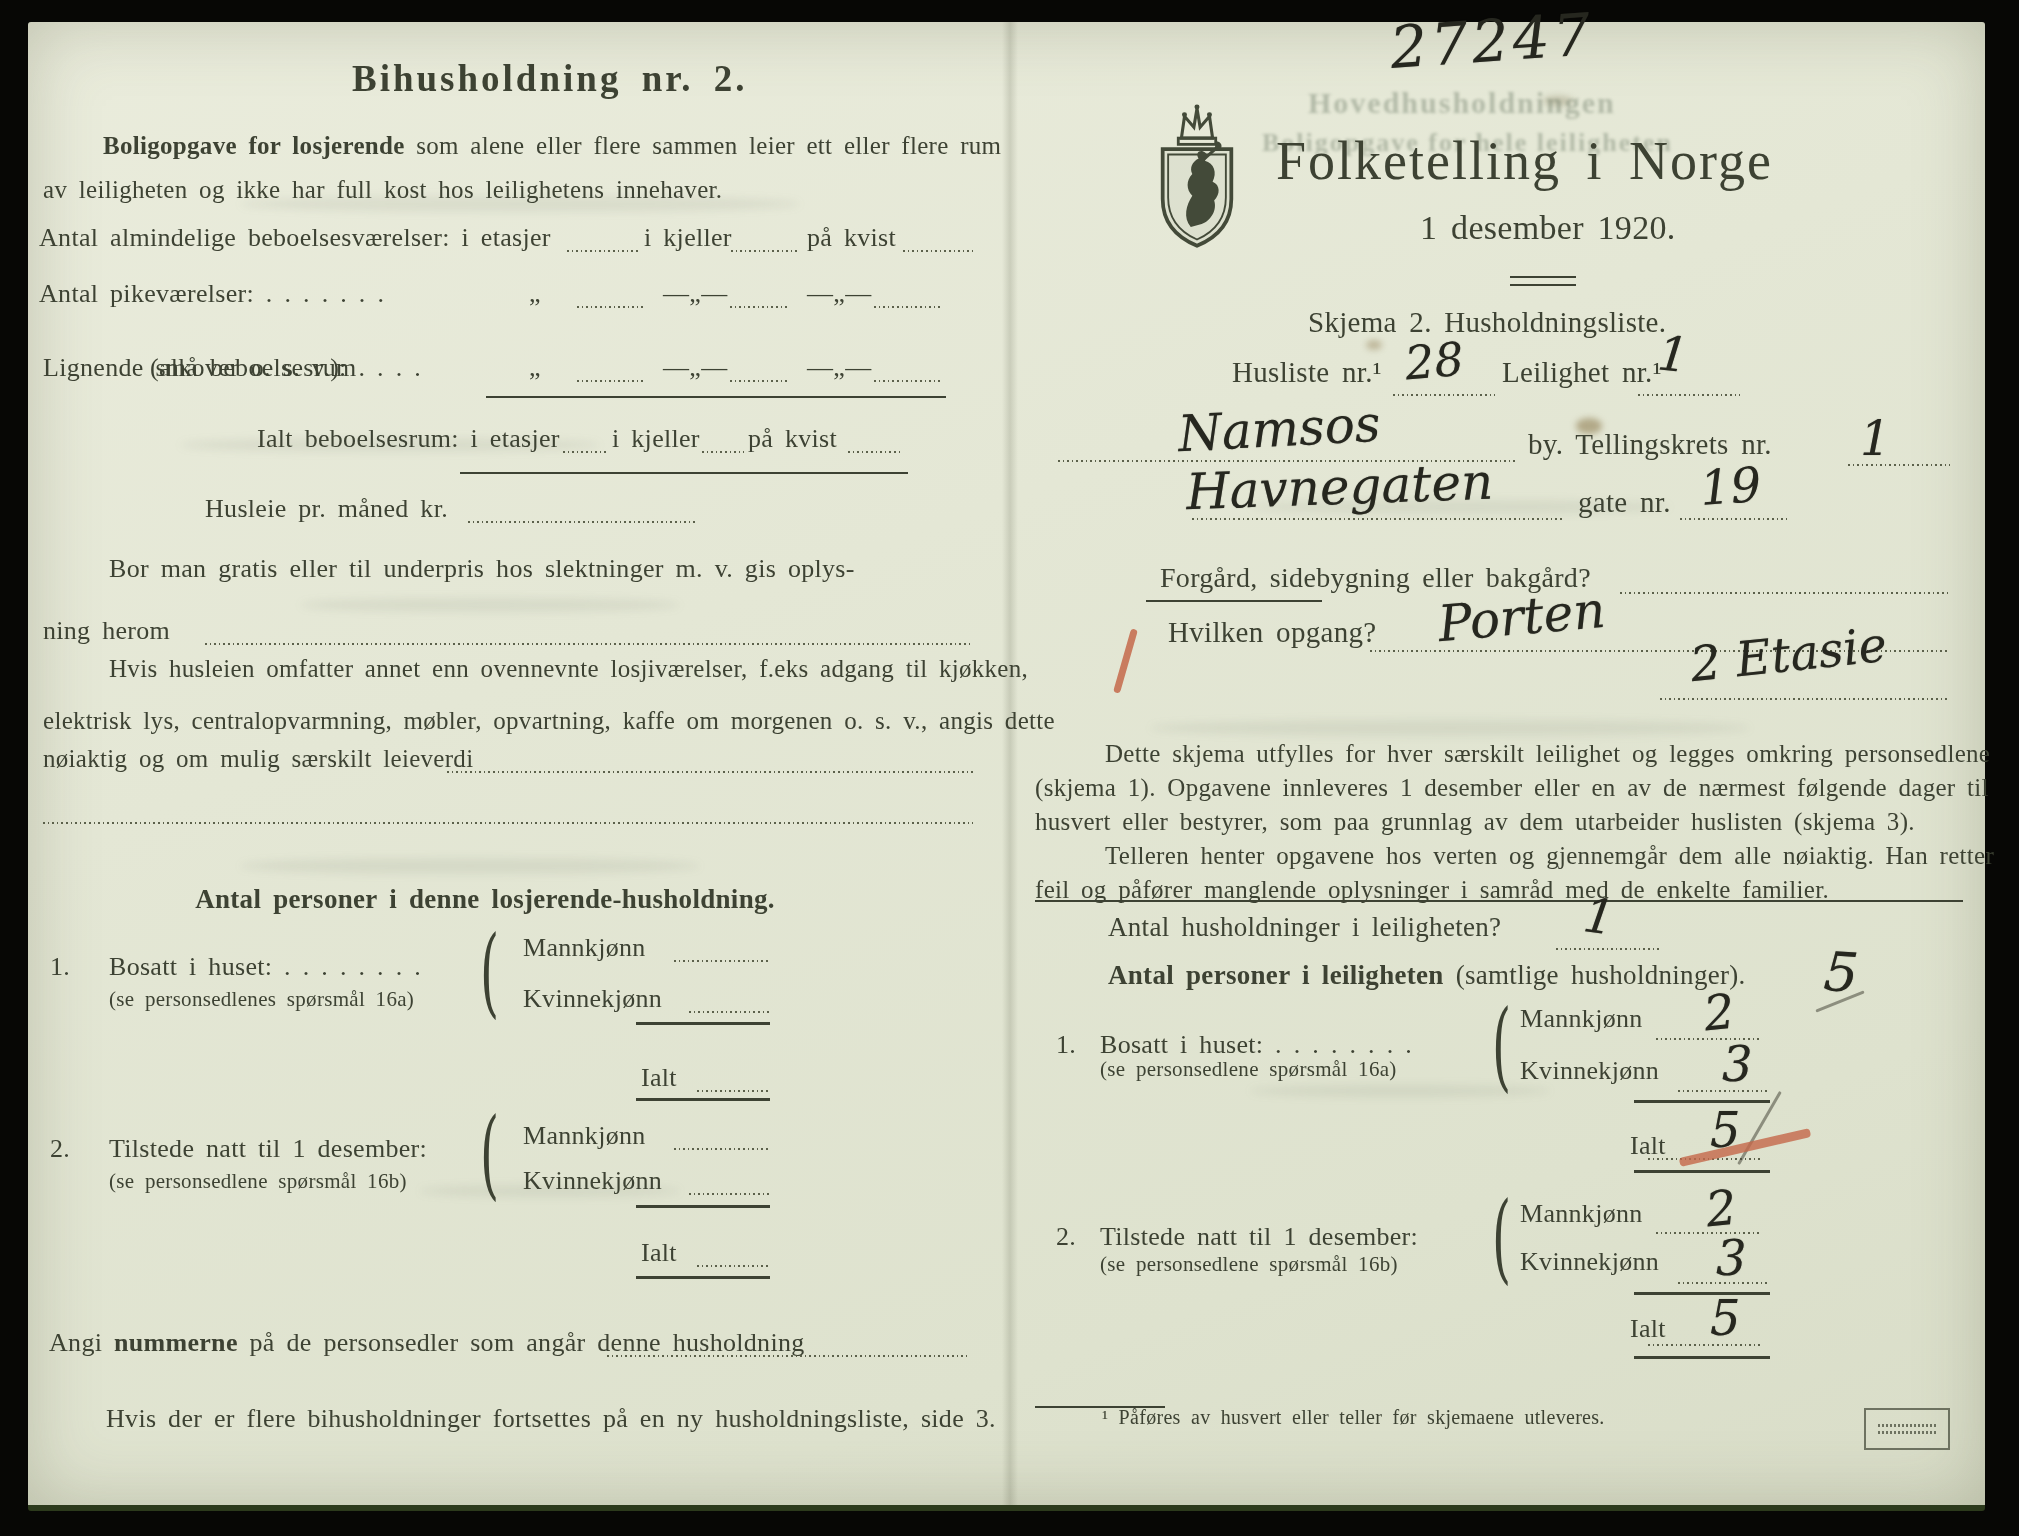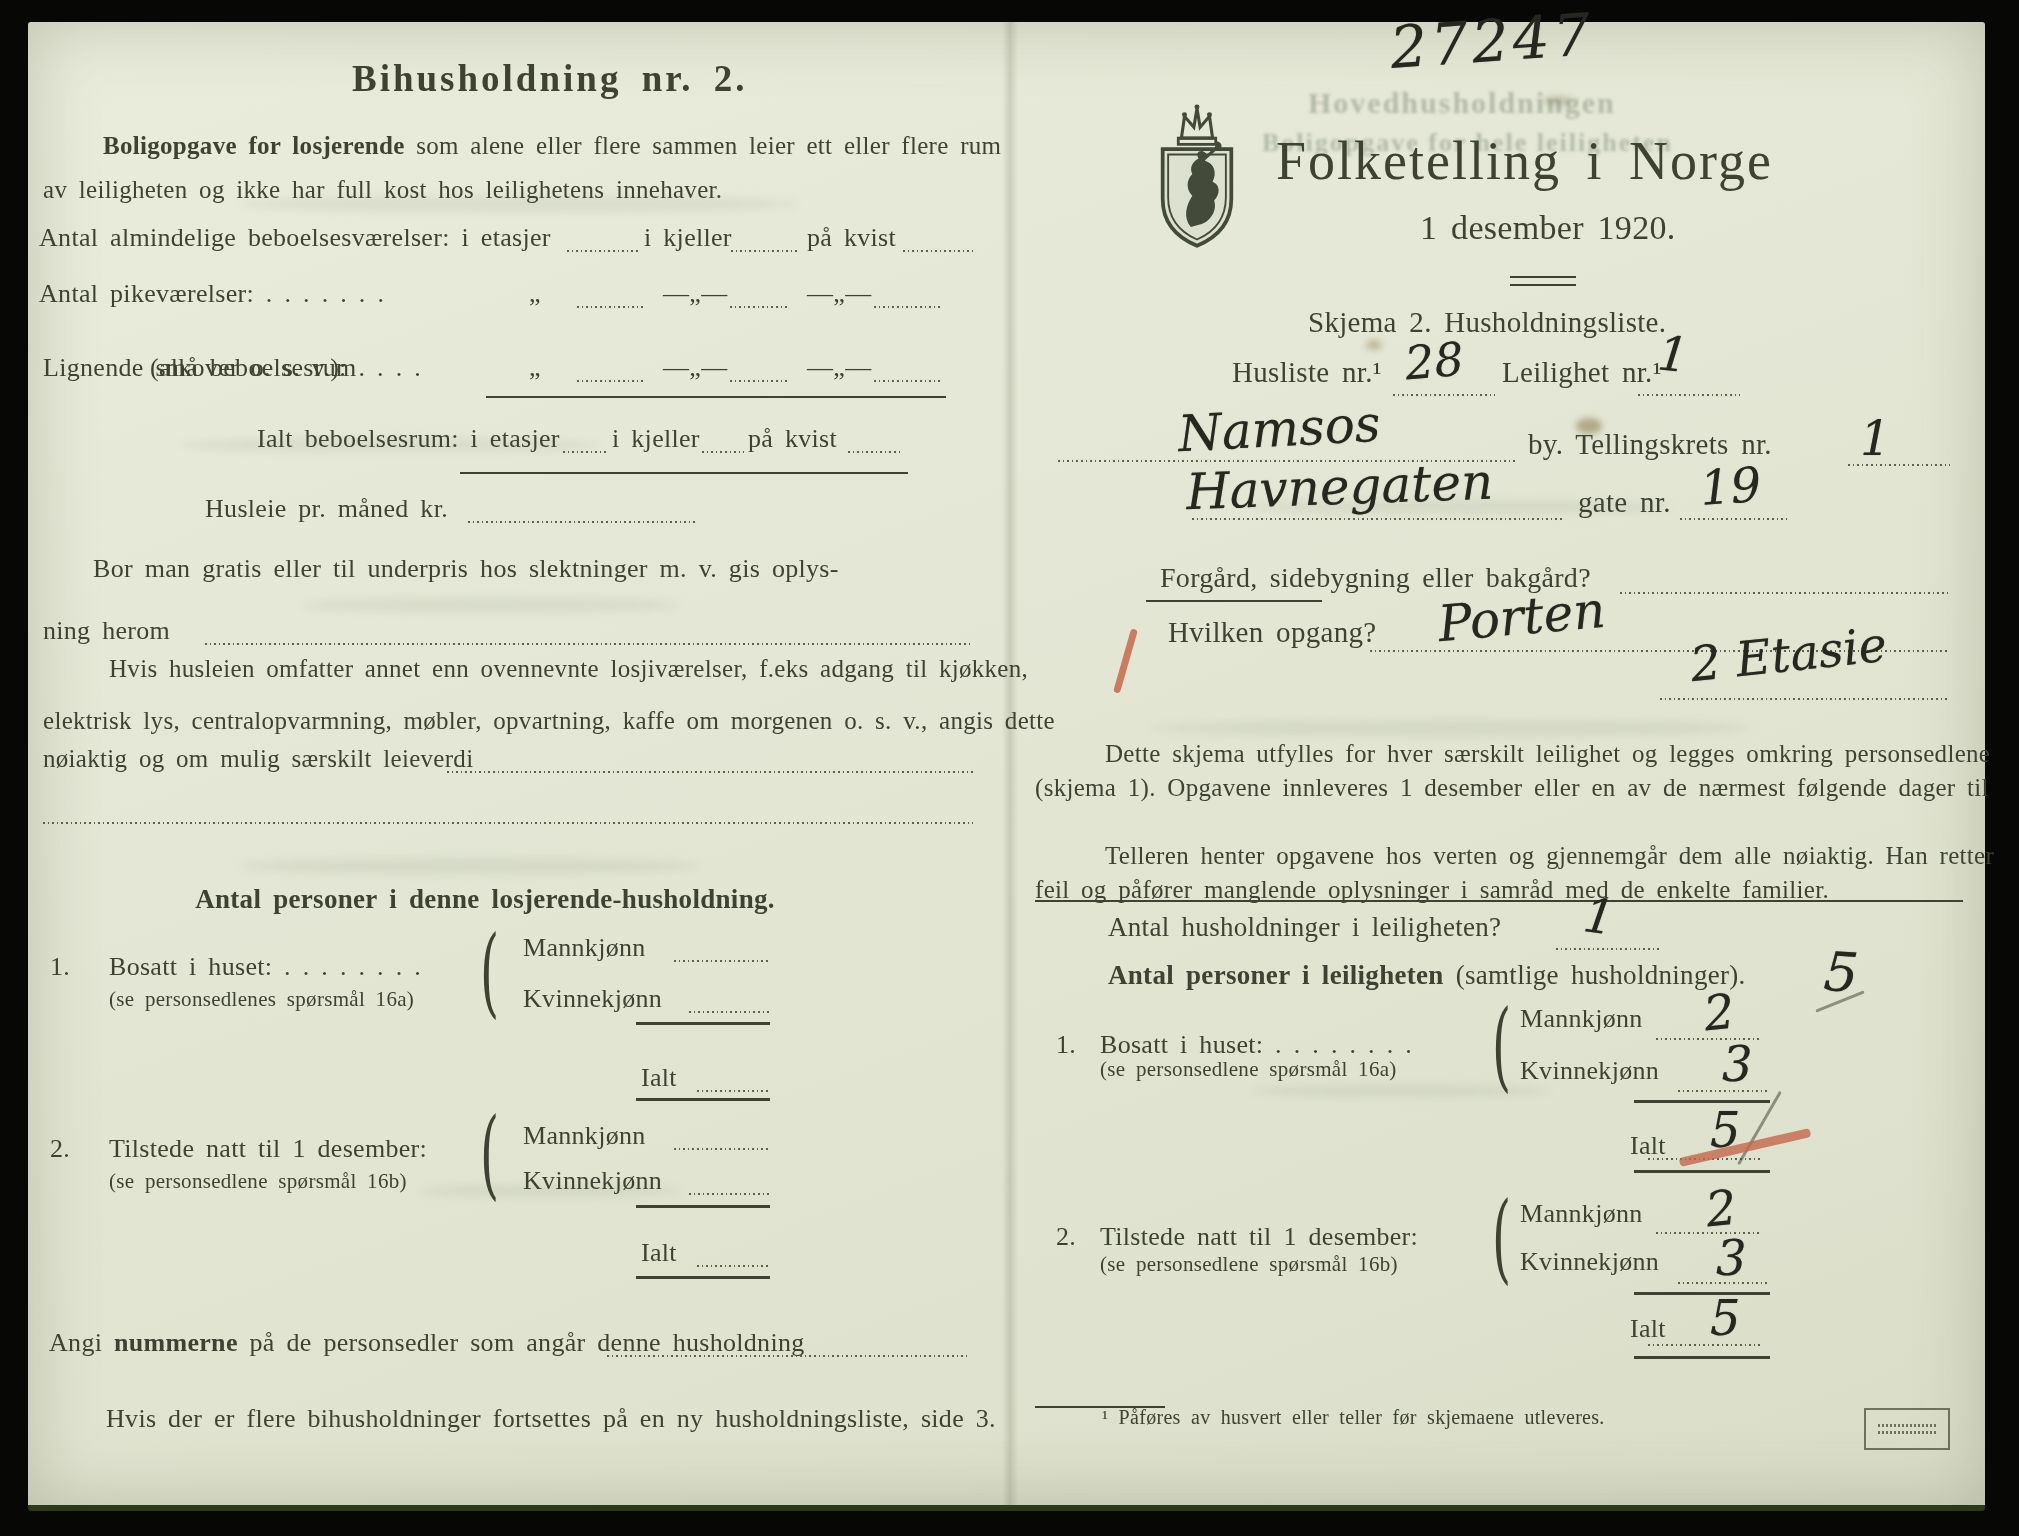--- a/index.html
+++ b/index.html
@@ -88,21 +88,21 @@
  <div class="df" style="left:563px;top:451px;width:44px;"></div>
  <div class="t" style="left:612px;top:424px;">i kjeller</div>
  <div class="df" style="left:702px;top:451px;width:42px;"></div>
  <div class="t" style="left:748px;top:424px;">på kvist</div>
  <div class="df" style="left:848px;top:451px;width:52px;"></div>
  <div class="sr thin" style="left:460px;top:472px;width:448px;"></div>
 
  <div class="t" style="left:205px;top:494px;">Husleie pr. måned kr.</div>
  <div class="df" style="left:468px;top:521px;width:230px;"></div>
 
- <div class="t" style="left:93px;top:554px;text-align:right;">Bor man gratis eller til underpris hos slektninger m. v. gis oplys-</div>
+ <div class="t" style="left:109px;top:554px;text-align:right;">Bor man gratis eller til underpris hos slektninger m. v. gis oplys-</div>
  <div class="t" style="left:43px;top:616px;text-align:right;">ning herom</div>
  <div class="df" style="left:205px;top:643px;width:768px;"></div>
 
  <div class="t" style="left:109px;top:655px;font-size:25px;">Hvis husleien omfatter annet enn ovennevnte losjiværelser, f.eks adgang til kjøkken,</div>
  <div class="t" style="left:43px;top:707px;font-size:25px;">elektrisk lys, centralopvarmning, møbler, opvartning, kaffe om morgenen o. s. v., angis dette</div>
  <div class="t" style="left:43px;top:745px;font-size:25px;">nøiaktig og om mulig særskilt leieverdi</div>
  <div class="df" style="left:447px;top:771px;width:526px;"></div>
  <div class="df" style="left:43px;top:822px;width:930px;"></div>
 
  <div class="t b" style="left:140px;top:884px;width:690px;text-align:center;font-size:27px;">Antal personer i denne losjerende-husholdning.</div>
@@ -188,20 +188,21 @@
  <div class="redmark" style="left:1122px;top:628px;width:7px;height:66px;transform:rotate(16deg);"></div>
  <div class="t" style="left:1168px;top:616px;font-size:29px;">Hvilken opgang?</div>
  <div class="hw" style="left:1438px;top:592px;font-size:50px;transform:rotate(-5deg);">Porten</div>
  <div class="df" style="left:1370px;top:650px;width:580px;"></div>
 
  <div class="hw" style="left:1690px;top:630px;font-size:48px;transform:rotate(-6deg);">2 Etasie</div>
  <div class="df" style="left:1660px;top:698px;width:290px;"></div>
 
  <div class="t" style="left:1105px;top:740px;font-size:25px;text-align:right;">Dette skjema utfylles for hver særskilt leilighet og legges omkring personsedlene</div>
  <div class="t" style="left:1035px;top:774px;font-size:25px;">(skjema 1).  Opgavene innleveres 1 desember eller en av de nærmest følgende dager til</div>
+ <div class="t" style="left:1035px;top:808px;font-size:25px;">husvert eller bestyrer, som paa grunnlag av dem utarbeider huslisten (skjema 3).</div>
  <div class="t" style="left:1105px;top:842px;font-size:25px;">Telleren henter opgavene hos verten og gjennemgår dem alle nøiaktig.  Han retter</div>
  <div class="t" style="left:1035px;top:876px;font-size:25px;">feil og påfører manglende oplysninger i samråd med de enkelte familier.</div>
  <div class="sr thin" style="left:1035px;top:900px;width:928px;"></div>
 
  <div class="t" style="left:1108px;top:912px;font-size:27px;">Antal husholdninger i leiligheten?</div>
  <div class="hw" style="left:1584px;top:892px;font-size:48px;transform:rotate(8deg);">1</div>
  <div class="df" style="left:1556px;top:948px;width:106px;"></div>
 
  <div class="t" style="left:1108px;top:960px;font-size:27px;"><span class="b">Antal personer i leiligheten</span><span> (samtlige husholdninger).</span></div>
  <div class="hw" style="left:1824px;top:946px;font-size:54px;transform:rotate(4deg);">5</div>

